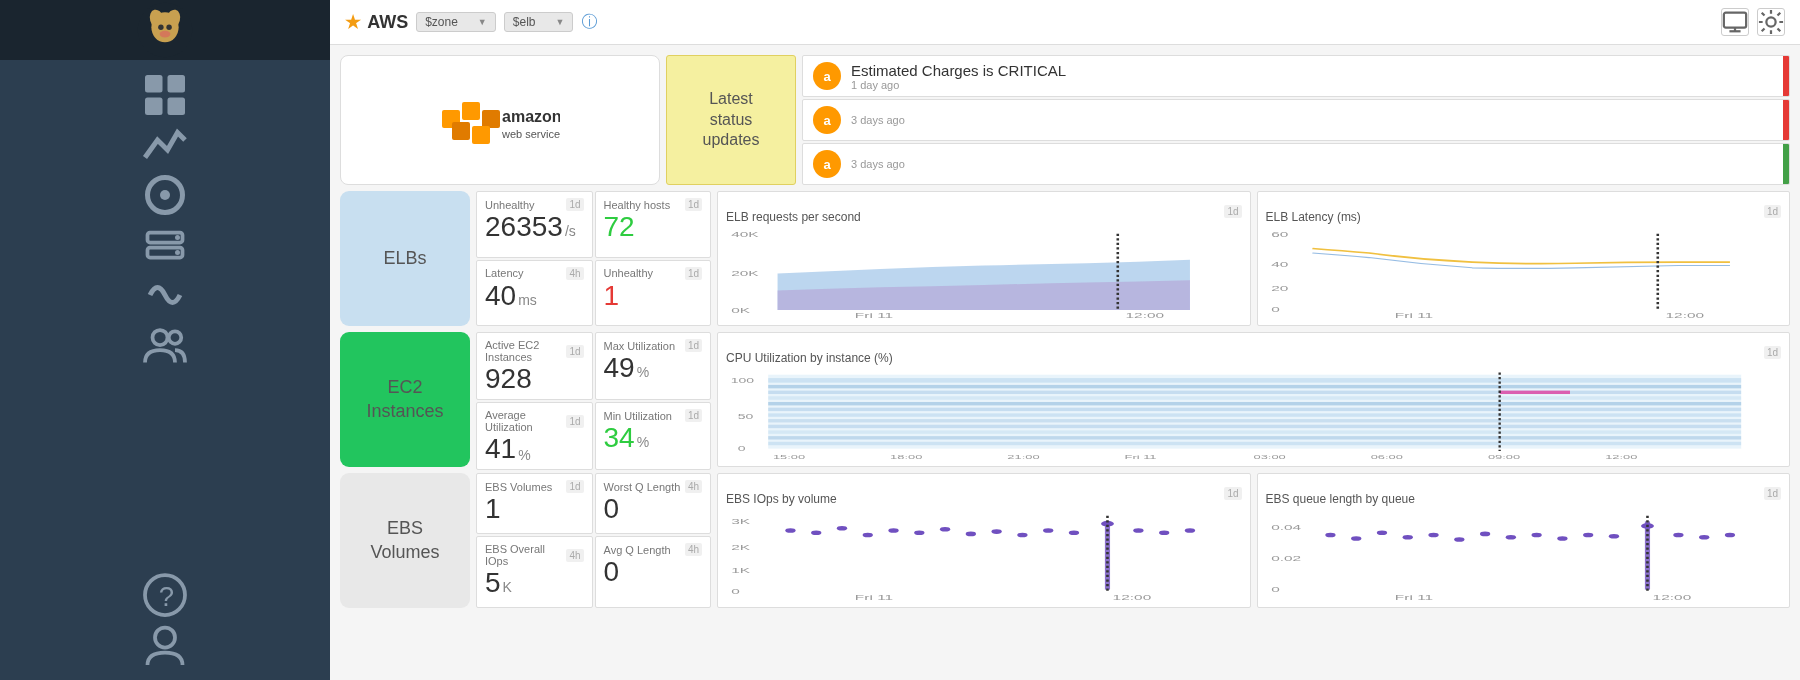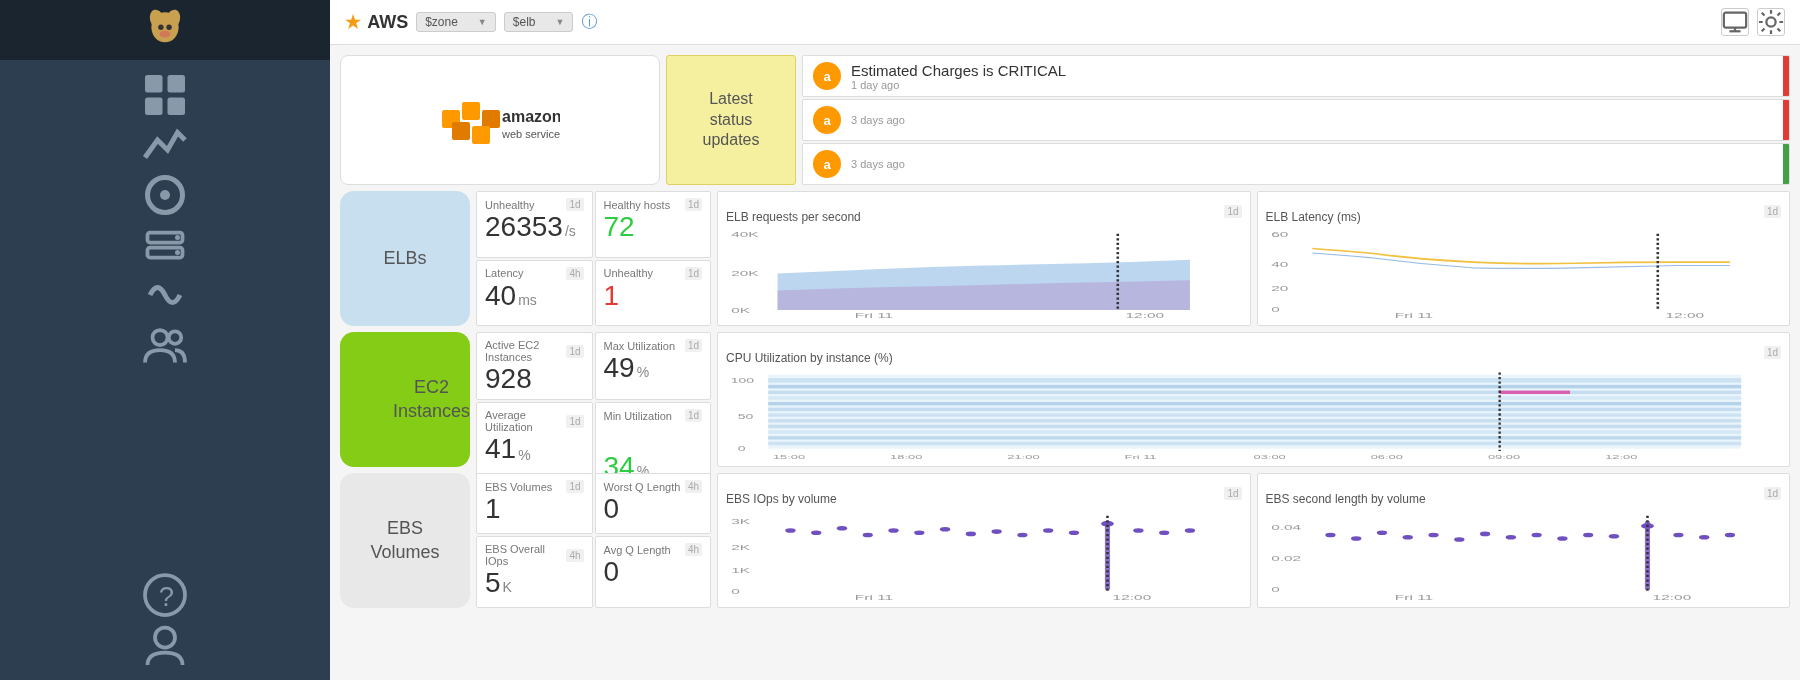--- a/index.html
+++ b/index.html
@@ -162,27 +162,27 @@
 
     
     .service-row {
       display: flex;
       gap: 6px;
       height: 135px;
     }
     .service-label {
       width: 130px;
       flex-shrink: 0;
-      border-radius: 14px;
+      border-radius: 9px;
       display: flex; align-items: center; justify-content: center;
       font-size: 18px; font-weight: 500; color: #555;
       text-align: center; line-height: 1.3;
     }
     .service-label.elb { background: #c8dff0; }
-    .service-label.ec2 { background: #84cc16; justify-content: flex-end; }
+    .service-label.ec2 { background: #22c55e; }
     .service-label.ebs { background: #e8e8e8; }
 
     
     .metric-tiles {
       width: 235px;
       flex-shrink: 0;
       display: grid;
       grid-template-columns: 1fr 1fr;
       gap: 2px;
     }
@@ -514,21 +514,21 @@
           <div style="display:flex; align-items:flex-end; gap:2px;">
             <span class="metric-value">41</span>
             <span class="metric-unit">%</span>
           </div>
         </div>
         <div class="metric-tile">
           <div class="metric-tile-header">
             <span class="metric-label">Min Utilization</span>
             <span class="metric-period">1d</span>
           </div>
-          <div style="display:flex; align-items:baseline; gap:2px;margin-top:29px;">
+          <div style="display:flex; align-items:baseline; gap:2px;">
             <span class="metric-value green">34</span>
             <span class="metric-unit">%</span>
           </div>
         </div>
       </div>
 
       <div class="chart-panel" style="flex:1;">
         <div class="chart-header">
           <span class="chart-title">CPU Utilization by instance (%)</span>
           <span class="chart-period">1d</span>
@@ -643,21 +643,21 @@
               <circle cx="170" cy="20" r="2" fill="#7050c0"></circle>
               <circle cx="180" cy="18" r="2" fill="#7050c0"></circle>
               <line x1="148" y1="5" x2="148" y2="72" stroke="#333" stroke-width="1" stroke-dasharray="2,2"></line>
               <text x="50" y="79" font-size="6" fill="#999">Fri 11</text>
               <text x="150" y="79" font-size="6" fill="#999">12:00</text>
             </svg>
           </div>
         </div>
         <div class="chart-panel">
           <div class="chart-header">
-            <span class="chart-title">EBS second length by volume</span>
+            <span class="chart-title">EBS queue length by queue</span>
             <span class="chart-period">1d</span>
           </div>
           <div class="chart-area">
             <svg viewBox="0 0 200 80" preserveAspectRatio="none">
               <text x="2" y="18" font-size="6" fill="#999">0.04</text>
               <text x="2" y="45" font-size="6" fill="#999">0.02</text>
               <text x="2" y="72" font-size="6" fill="#999">0</text>
 
               <circle cx="25" cy="22" r="2" fill="#7050c0"></circle>
               <circle cx="35" cy="25" r="2" fill="#7050c0"></circle>

